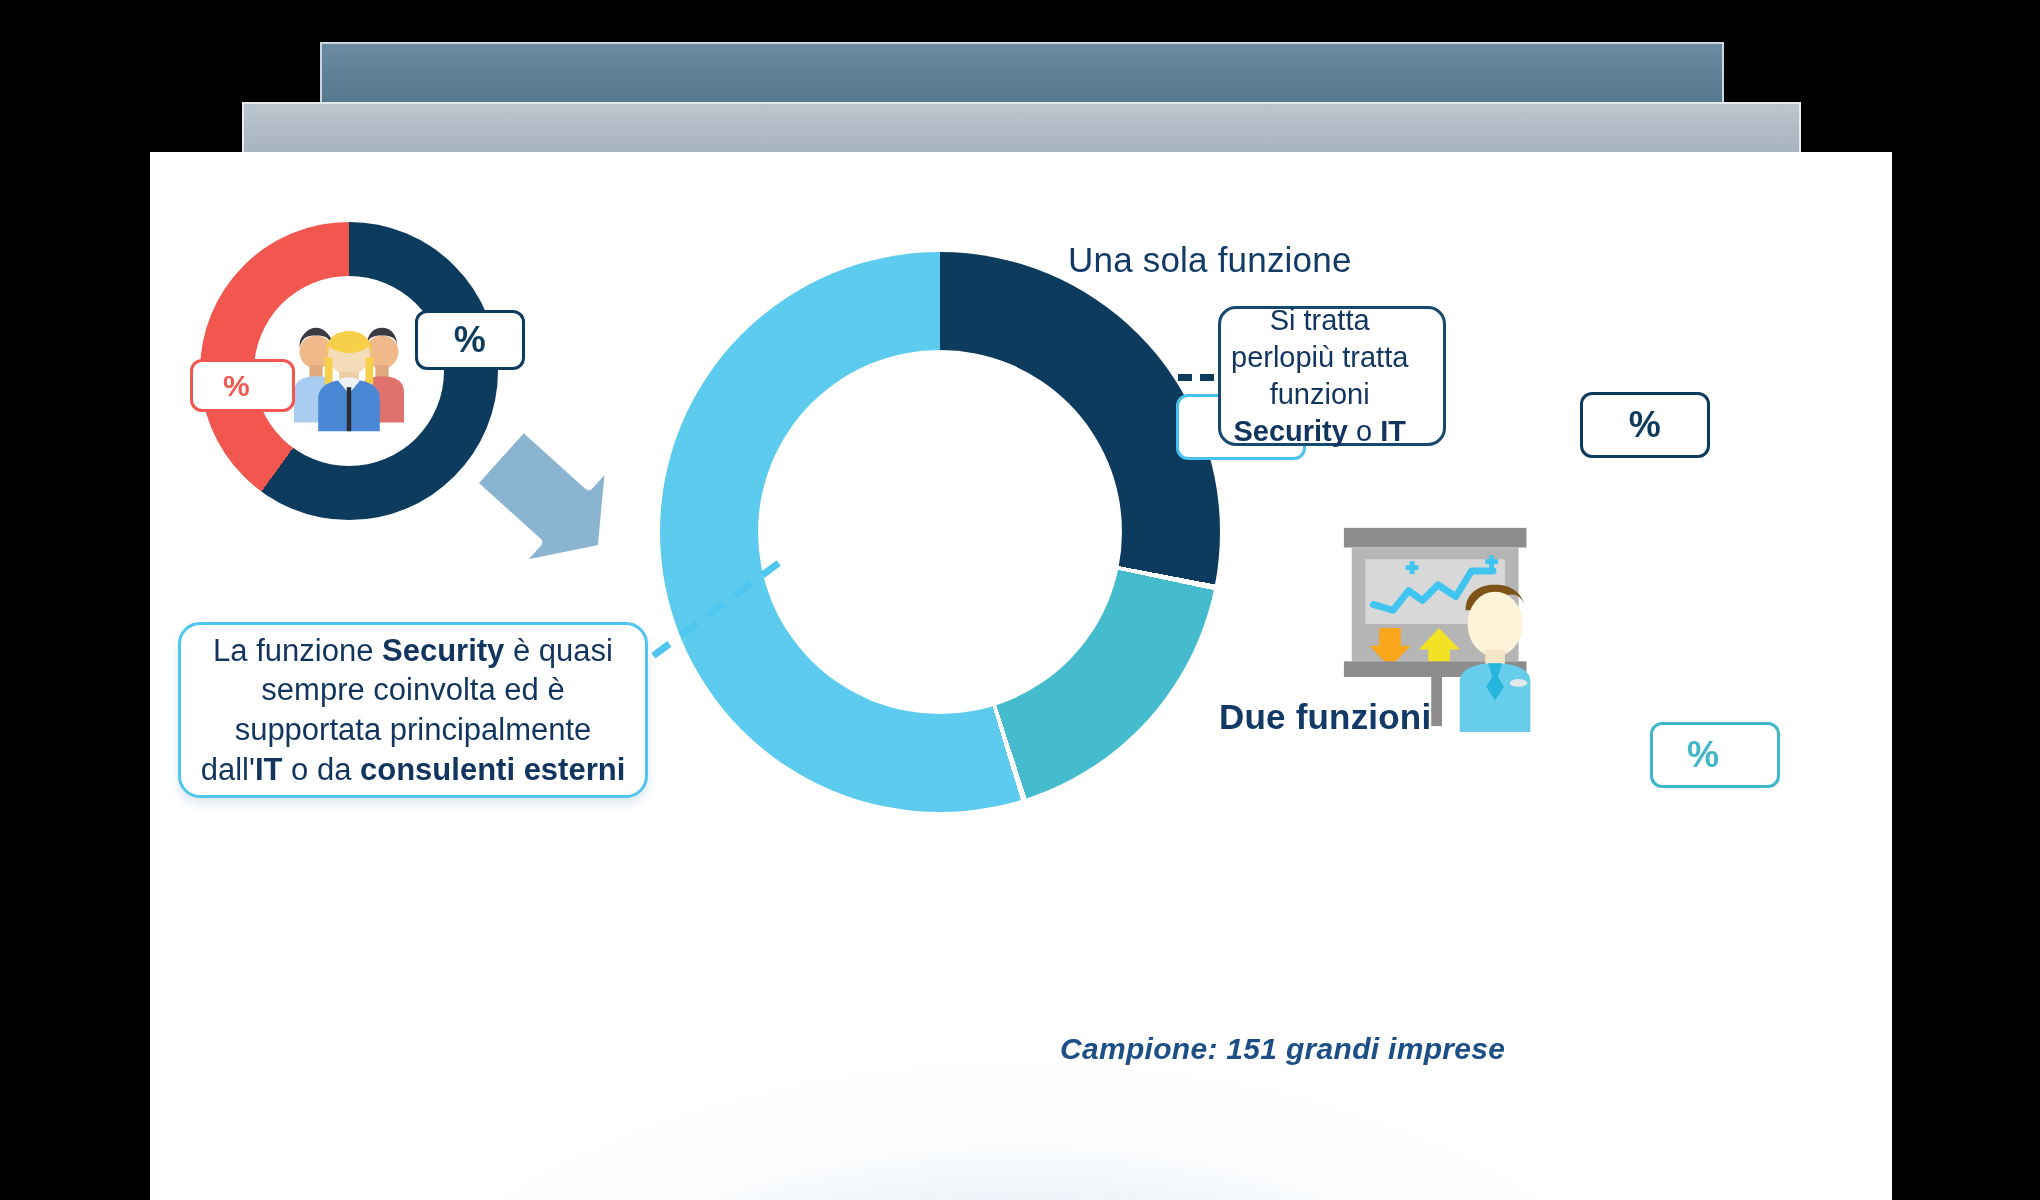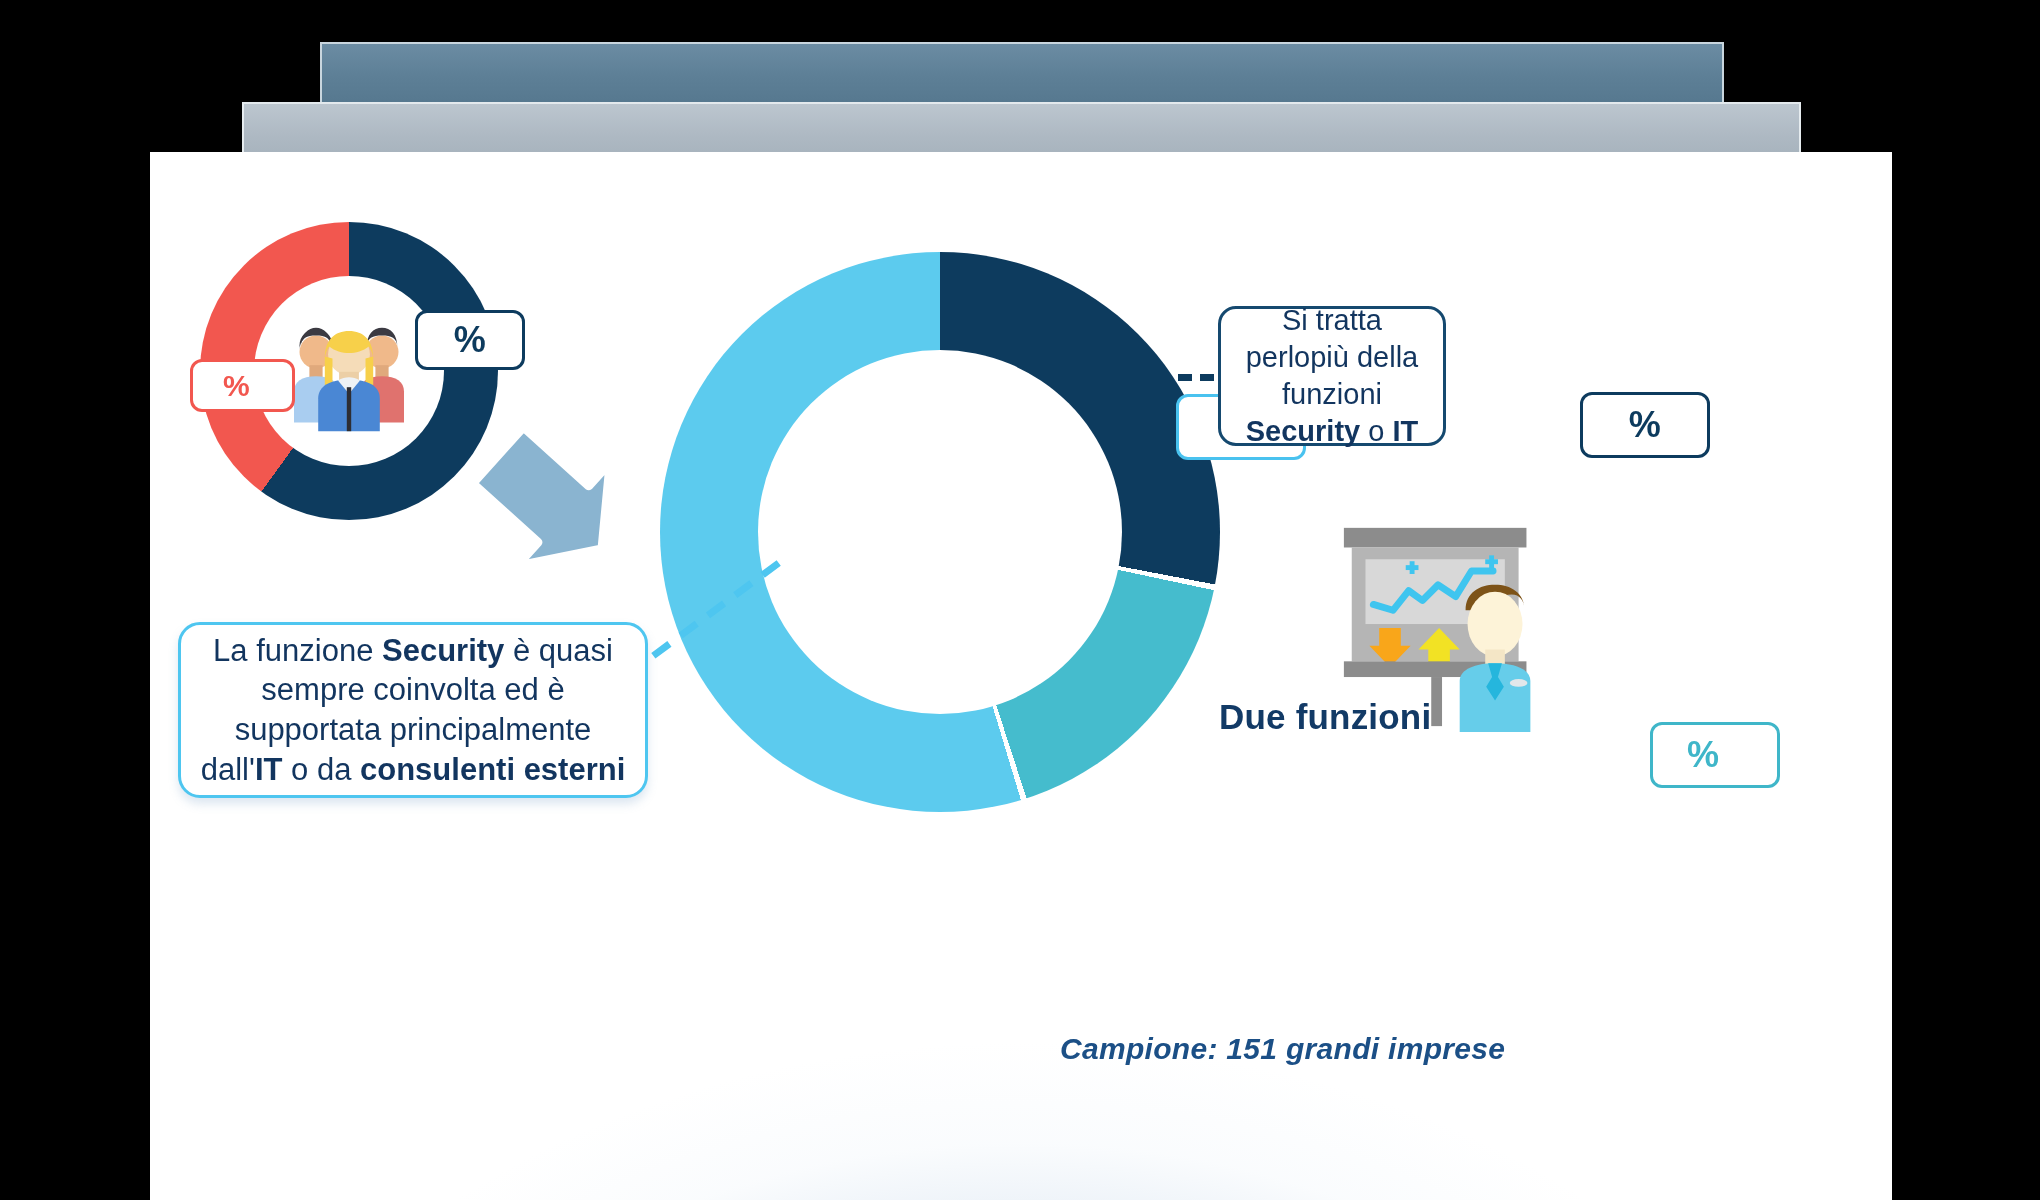--- a/index.html
+++ b/index.html
@@ -69,21 +69,21 @@
     position:absolute;color:#123a66;font-size:35px;font-weight:400;
     white-space:nowrap;letter-spacing:.2px;
   }
   #label-more{left:374px;top:92px;}
   #label-one{left:918px;top:88px;}
   #label-two{left:1069px;top:545px;font-weight:bold;}
 
   
   .callout{
     position:absolute;background:#fff;box-sizing:border-box;
-    display:flex;align-items:center;justify-content:center;
+    display:flex;align-items:center;
     text-align:center;color:#12355f;line-height:1.28;
   }
   #callout-right{
     left:1068px;top:154px;width:228px;height:140px;
     border:3px solid #15496f;border-radius:18px;font-size:29px;padding:6px 10px;
   }
   #callout-left{
     left:28px;top:470px;width:470px;height:176px;
     border:3px solid #4ec6f0;border-radius:22px;font-size:31px;padding:6px 10px;
     box-shadow:0 6px 10px rgba(120,160,200,.25);
@@ -185,31 +185,32 @@
         <rect x="152" y="132" width="20" height="18" fill="#f4e6c6"></rect>
         <path d="M126 216v-52c0-12 16-18 36-18s36 6 36 18v52z" fill="#66cdea"></path>
         <path d="M155 146h14l-4 14 6 10-9 14-9-14 6-10z" fill="#25b6dd"></path>
         <ellipse cx="186" cy="166" rx="9" ry="4" fill="#e2e7ea"></ellipse>
       </svg>
       <div class="badge badge-cyan" id="badge-more">%</div>
       <div class="badge badge-navy" id="badge-one">%</div>
       <div class="badge badge-teal" id="badge-two">%</div>
     </div>
 
+    <div class="seg-label" id="label-one">Una sola funzione</div>
     <div class="seg-label" id="label-two">Due funzioni</div>
 
     <div class="dash-h" id="dash-right"></div>
     <svg class="dash-diag" style="left:470px;top:400px;" width="180" height="130">
       <line x1="6" y1="124" x2="160" y2="10" stroke="#4ec6f0" stroke-width="7" stroke-dasharray="20 14" stroke-linecap="butt"></line>
     </svg>
 
     <div class="callout" id="callout-right">
       <div>
         <span>Si tratta</span><br>
-        <span>perlopiù della</span><br>
+        <span>perlopiù tratta</span><br>
         <span>funzioni</span><br>
         <b>Security</b><span> o </span><b>IT</b>
       </div>
     </div>
 
     <div class="callout" id="callout-left">
       <div>
         <span>La funzione </span><b>Security</b><span> è quasi sempre coinvolta ed è supportata principalmente dall'</span><b>IT</b><span> o da </span><b>consulenti esterni</b>
       </div>
     </div>

